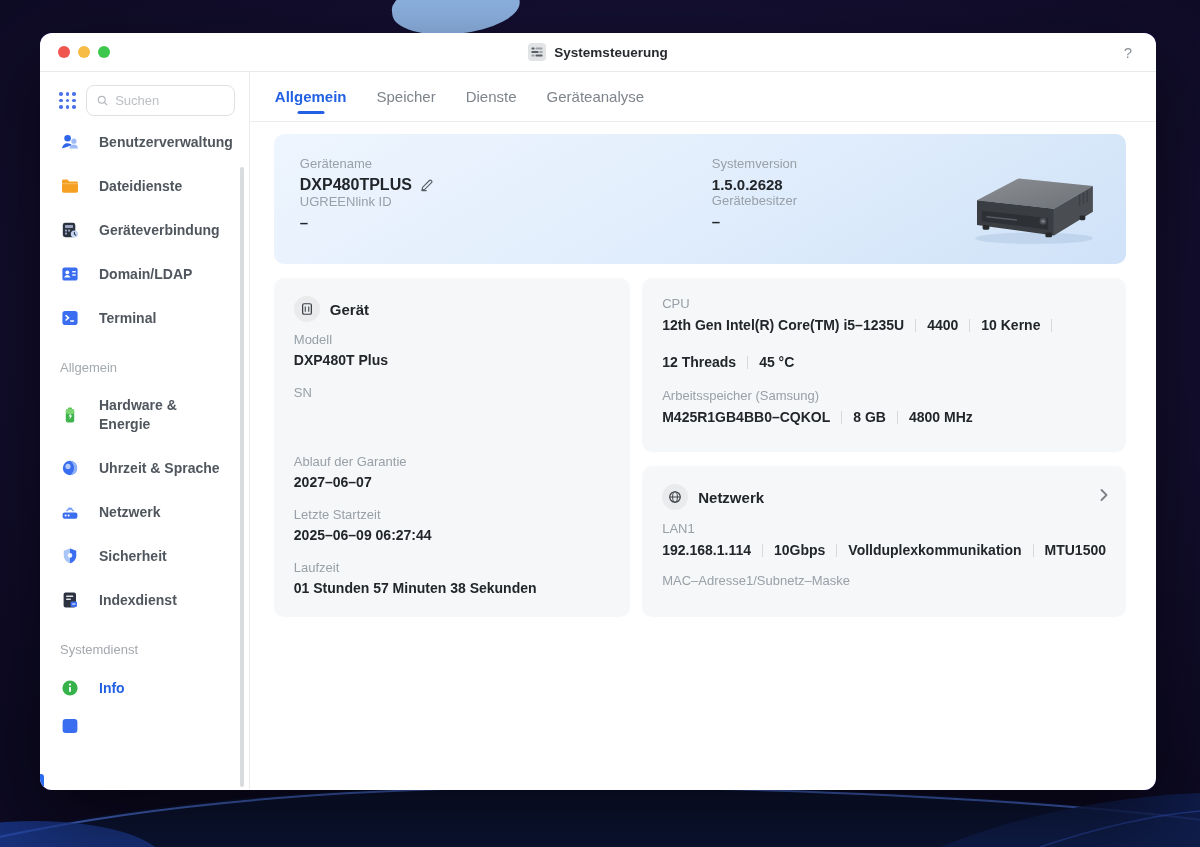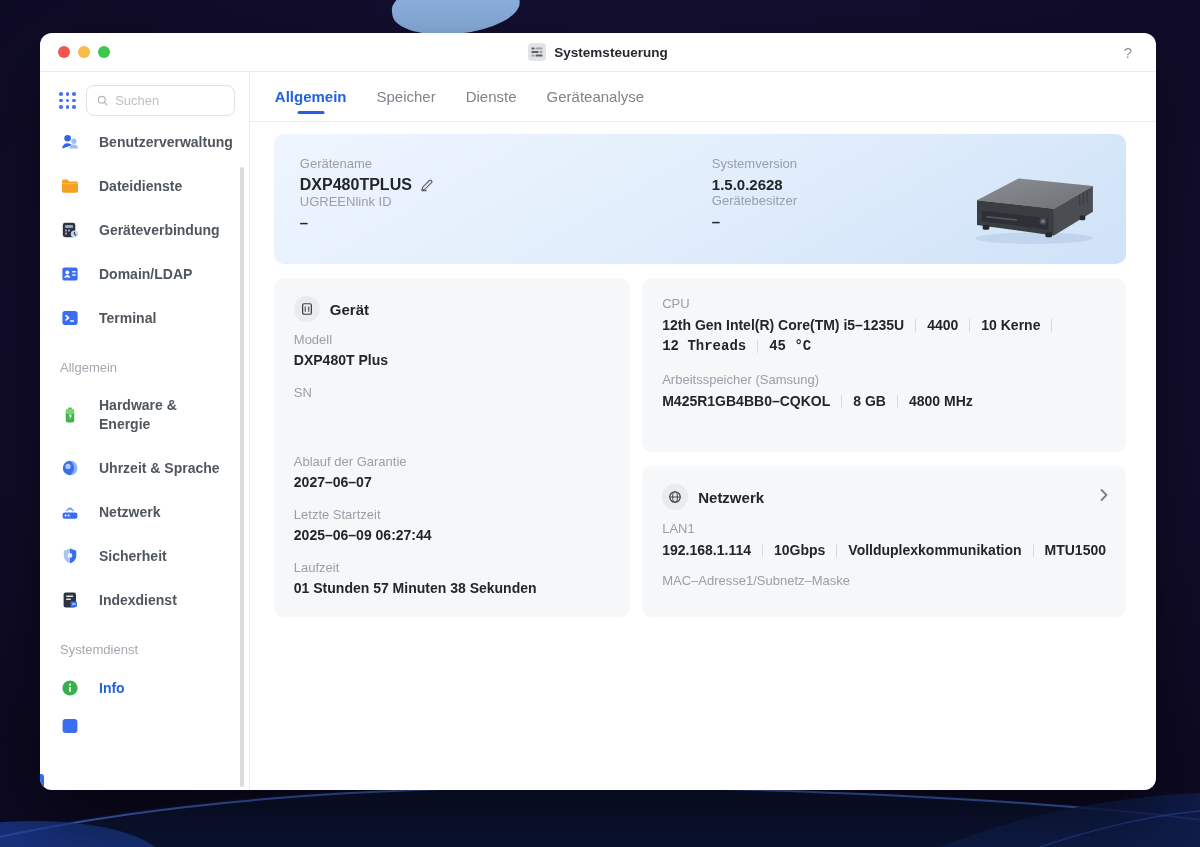--- a/index.html
+++ b/index.html
@@ -85,21 +85,21 @@
     display:flex; align-items:center; justify-content:center; }
   .card-title { font-size:15px; font-weight:700; color:#22262b; }
   .chev { position:absolute; right:16px; top:22px; }
 
   .field { margin-bottom:17px; }
   .field .f-value { font-size:14px; }
   .field.sn { min-height:52px; }
 
   .vrow { display:flex; align-items:center; font-size:14px; font-weight:700; color:#22262b; line-height:19px; }
   .vrow .sep { width:1px; height:13px; background:#d6d9dd; margin:0 11px; flex:0 0 1px; }
-  .mt4 { margin-top:2px;font-family:Liberation Mono, monospace; } .mt14 { margin-top:16px; } .mt12 { margin-top:13px; }
+  .mt4 { margin-top:18px; } .mt14 { margin-top:16px; } .mt12 { margin-top:13px; }
   .mb5 { margin-bottom:5px; }
 </style>
 </head>
 <body>
 
 <div class="wallpaper">
   <div class="wp-blob"></div>
   <svg class="wp-bottom" viewBox="0 0 1200 70" preserveAspectRatio="none">
     <path d="M0,58 C180,18 420,2 720,10 C950,16 1120,30 1200,42 L1200,70 L0,70 Z" fill="#0c1433"></path>
     <path d="M-10,62 C180,20 420,4 720,12 C950,18 1120,32 1210,44" stroke="#4e72dd" stroke-width="2" fill="none" opacity="0.85"></path>

